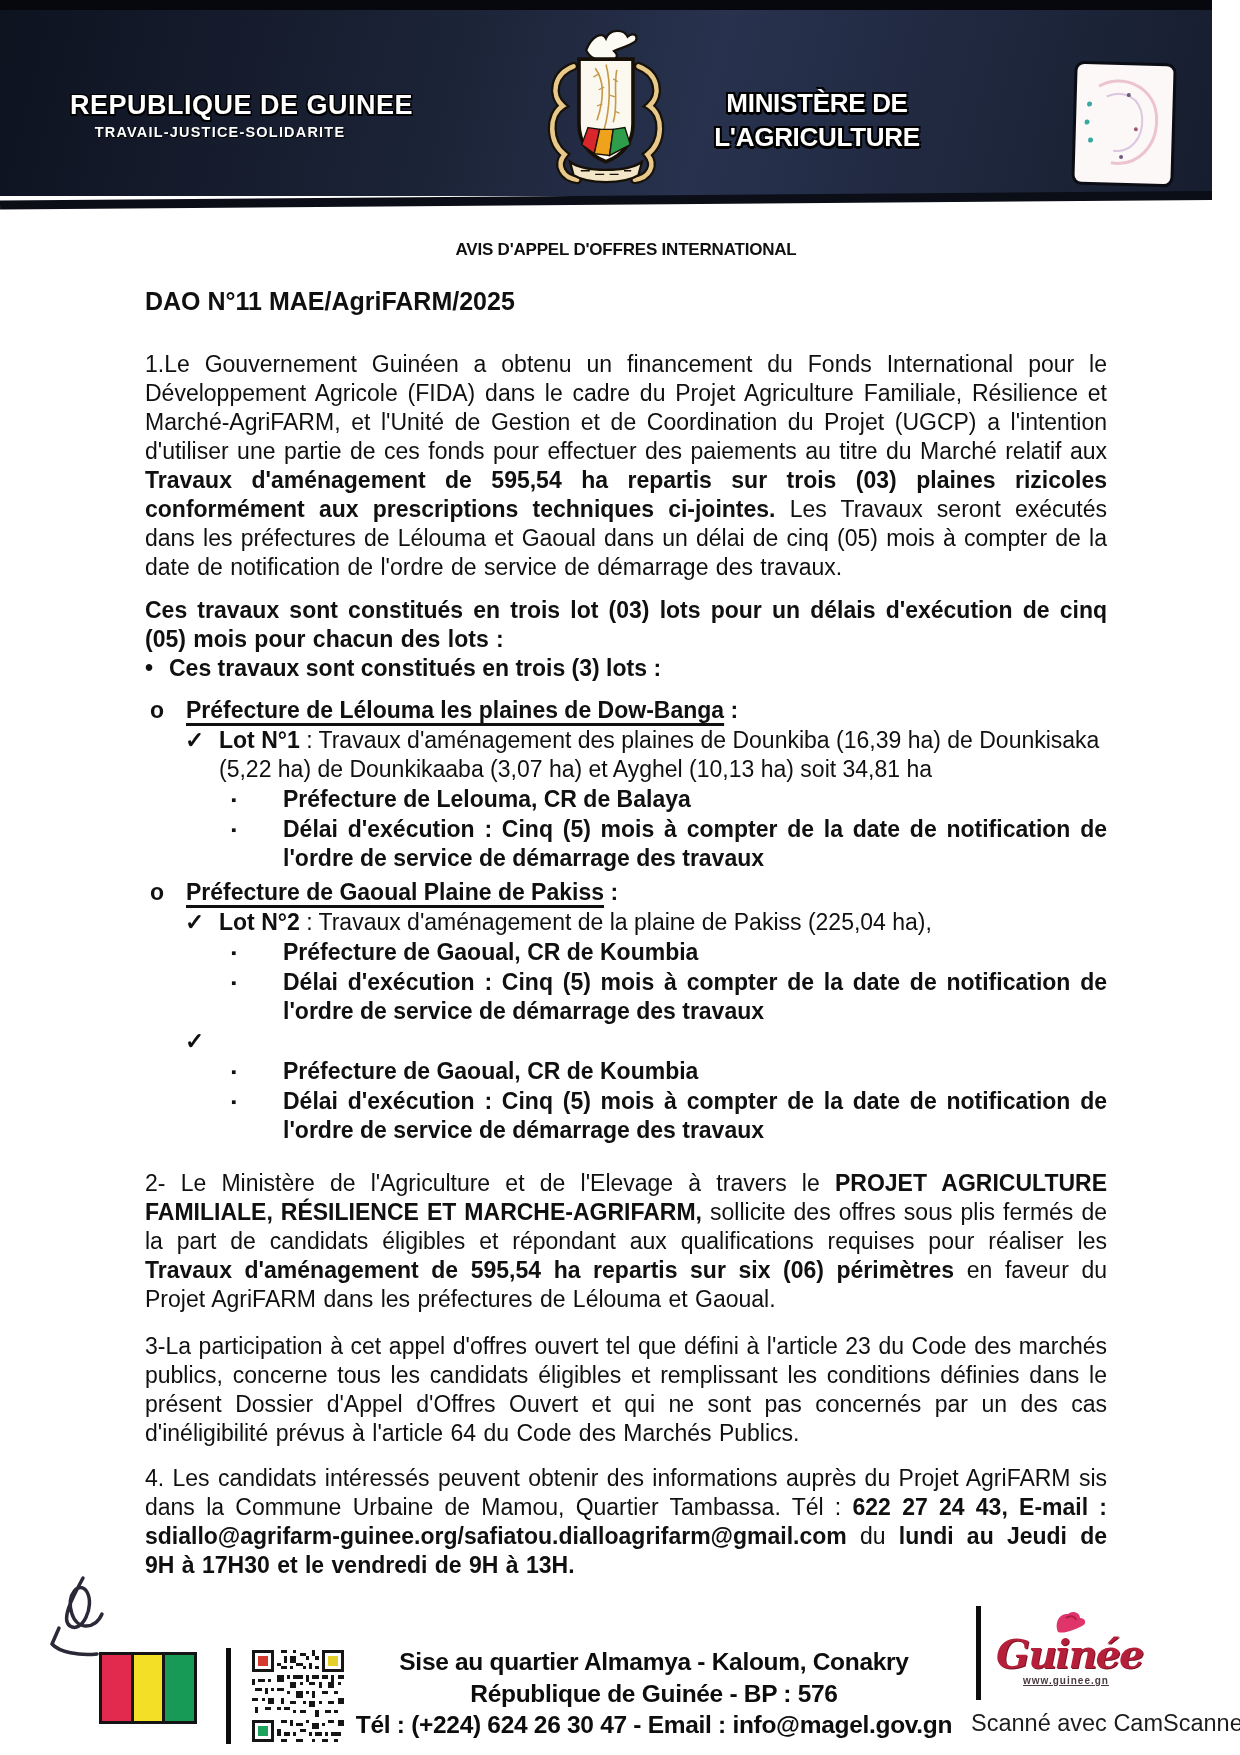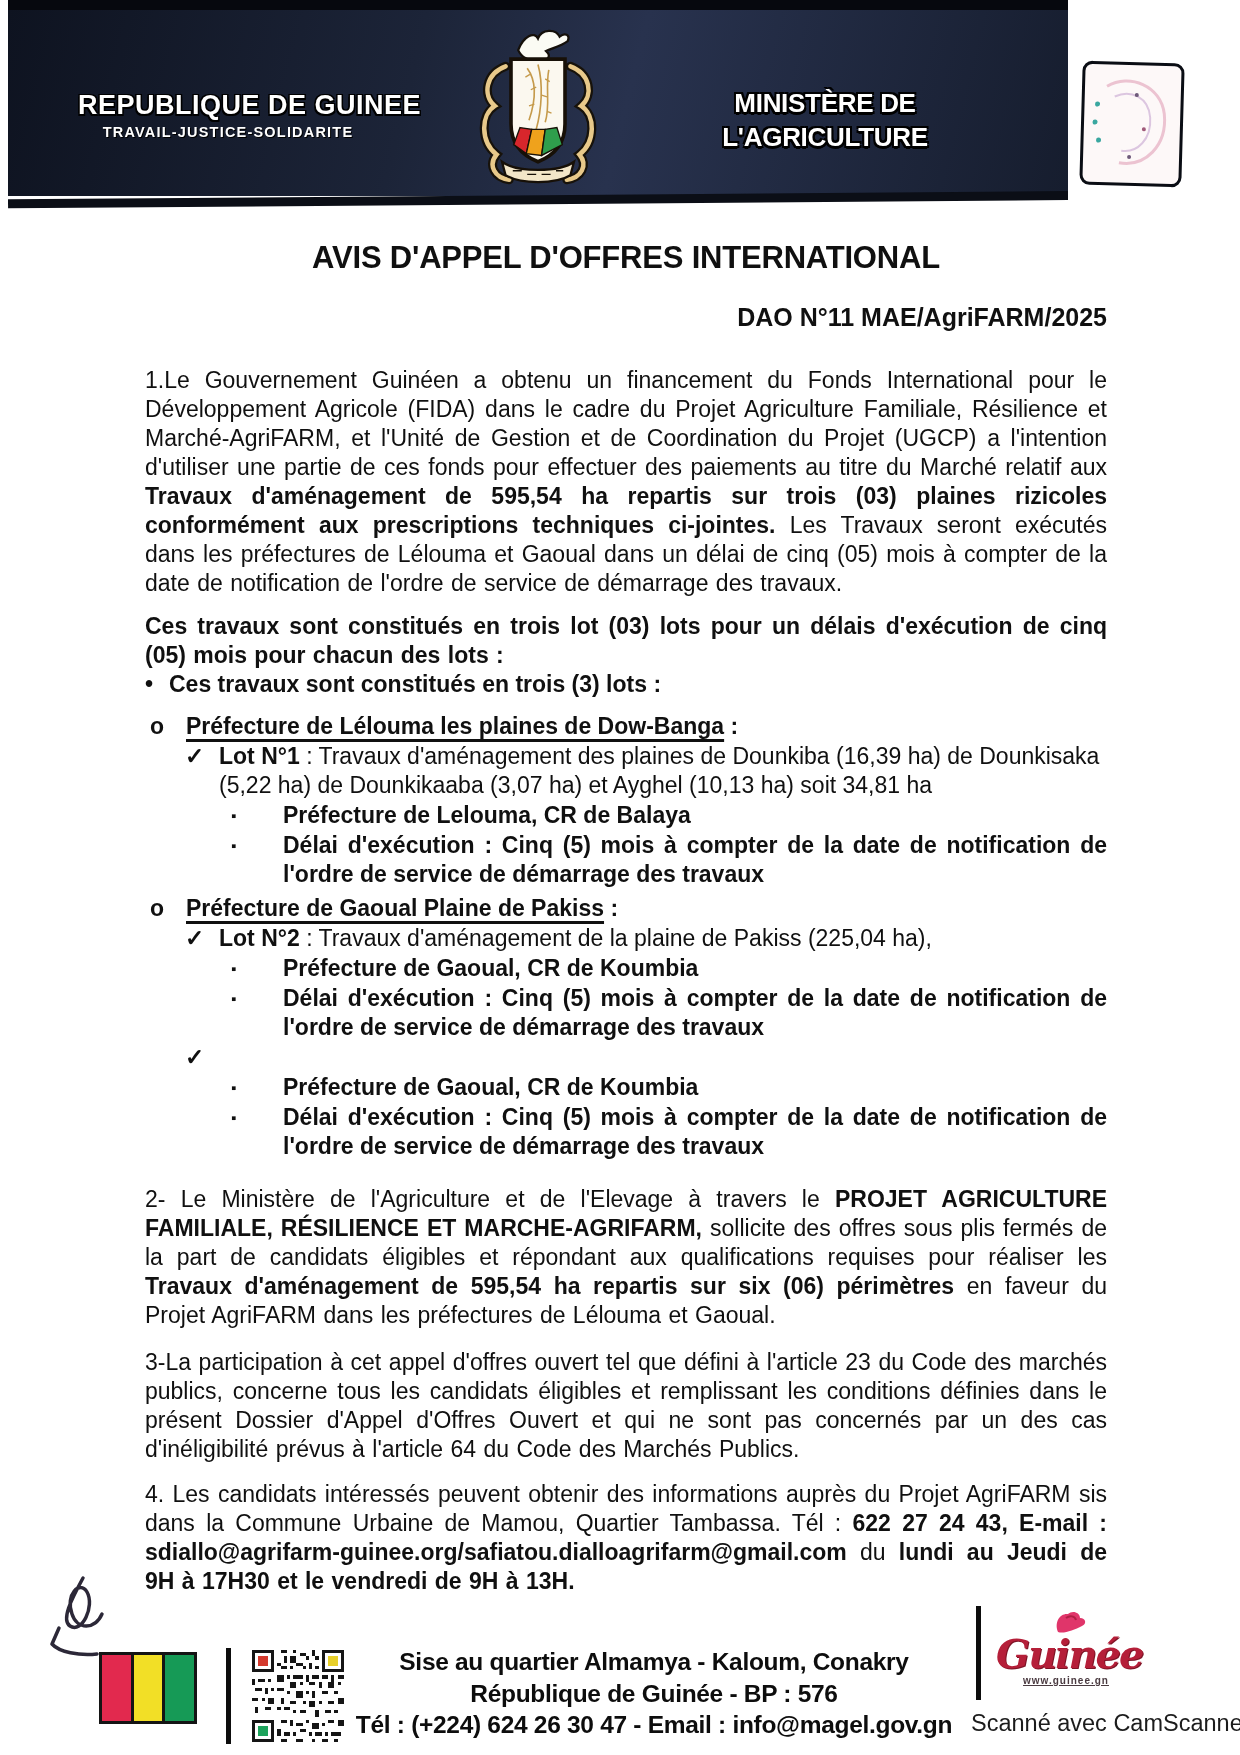--- a/index.html
+++ b/index.html
@@ -1,40 +1,40 @@
 <!DOCTYPE html>
 <html><head>
 <meta charset="utf-8">
 <style>
   html,body{margin:0;padding:0;background:#9a9a9a;}
   .page{position:relative;width:1240px;height:1755px;background:#ffffff;margin:0 auto;
         font-family:"Liberation Sans",sans-serif;color:#101010;overflow:hidden;}
 
   
-  .band{position:absolute;left:8px;top:0;width:1060px;height:196px;
+  .band{position:absolute;left:0;top:0;width:1212px;height:196px;
         background:linear-gradient(104deg,#0e1320 0%,#1c2438 38%,#28324e 58%,#161d2e 100%);
         border-top:10px solid #06080e;box-sizing:border-box;}
   .band::after{content:"";position:absolute;left:0;bottom:-4px;width:100%;height:9px;
         background:#0b0e16;transform:rotate(-0.45deg);transform-origin:right center;}
   .band-left{position:absolute;left:70px;top:80px;width:300px;text-align:center;color:#fff;}
   .band-country{font-size:27px;font-weight:bold;letter-spacing:.5px;white-space:nowrap;
         text-shadow:1.5px 1.5px 0 #000,-1.5px 1.5px 0 #000,1.5px -1.5px 0 #000,-1.5px -1.5px 0 #000;}
   .band-motto{font-size:14.5px;font-weight:bold;letter-spacing:1.2px;margin-top:3px;
         text-shadow:1px 1px 0 #000;text-align:center;}
   .crest{position:absolute;left:50%;top:8px;transform:translateX(-50%);width:126px;height:184px;}
   .ministry{position:absolute;left:652px;top:76px;width:330px;text-align:center;color:#fff;
         font-weight:bold;font-size:26px;line-height:34px;letter-spacing:-0.3px;
         text-shadow:2px 2px 0 #000,-2px 2px 0 #000,2px -2px 0 #000,-2px -2px 0 #000,0 3px 0 #000;}
   .hdr-card{position:absolute;left:1076px;top:55px;width:96px;height:118px;background:#fdf8f8;
         border-radius:7px;transform:rotate(1.6deg);box-shadow:0 0 0 3px #0a0d14;overflow:hidden;}
 
   
   .content{position:absolute;left:145px;top:212px;width:962px;}
-  .doc-title{margin:28px 0 0 0;text-align:center;font-size:31px;font-weight:bold;letter-spacing:-.2px;}
-  .doc-ref{margin:27px 0 0 0;text-align:right;font-size:25px;font-weight:bold;}
+  .doc-title{margin:28px 0 0 0;text-align:center;font-size:17px;font-weight:bold;letter-spacing:-.2px;}
+  .doc-ref{margin:27px 0 0 0;text-align:left;font-size:25px;font-weight:bold;}
   .p{margin:0;font-size:23px;line-height:29px;text-align:justify;word-spacing:1px;}
   .mt1{margin-top:34px;} .mt2{margin-top:14px;} .mt3{margin-top:2px;}
   .bold{font-weight:bold;}
   .row{display:flex;font-size:23px;line-height:29px;margin:0;}
   .row .mk{flex:none;font-weight:bold;}
   .row-o{margin-top:13px;}
   .row-o .mk{width:36px;padding-left:5px;}
   .row-o .hd{font-weight:bold;}
   .row-o .hd .u{text-decoration:underline;text-decoration-thickness:2.5px;text-underline-offset:5px;}
   .row-ck{padding-left:40px;margin-top:1px;}

